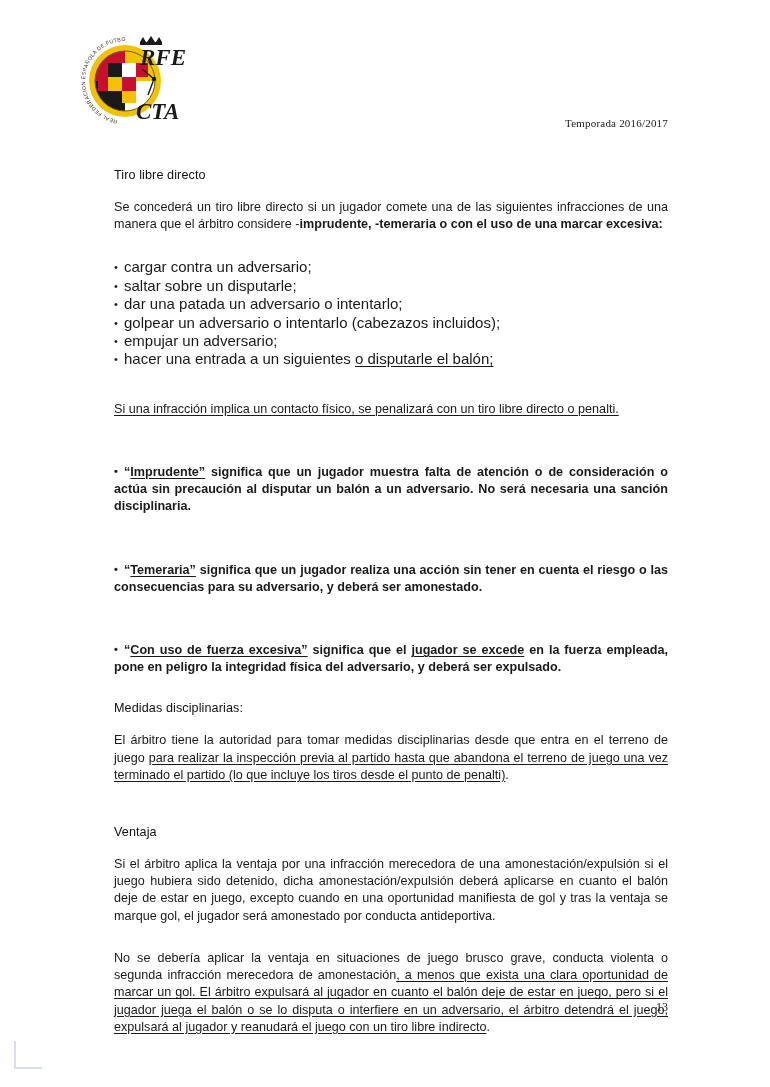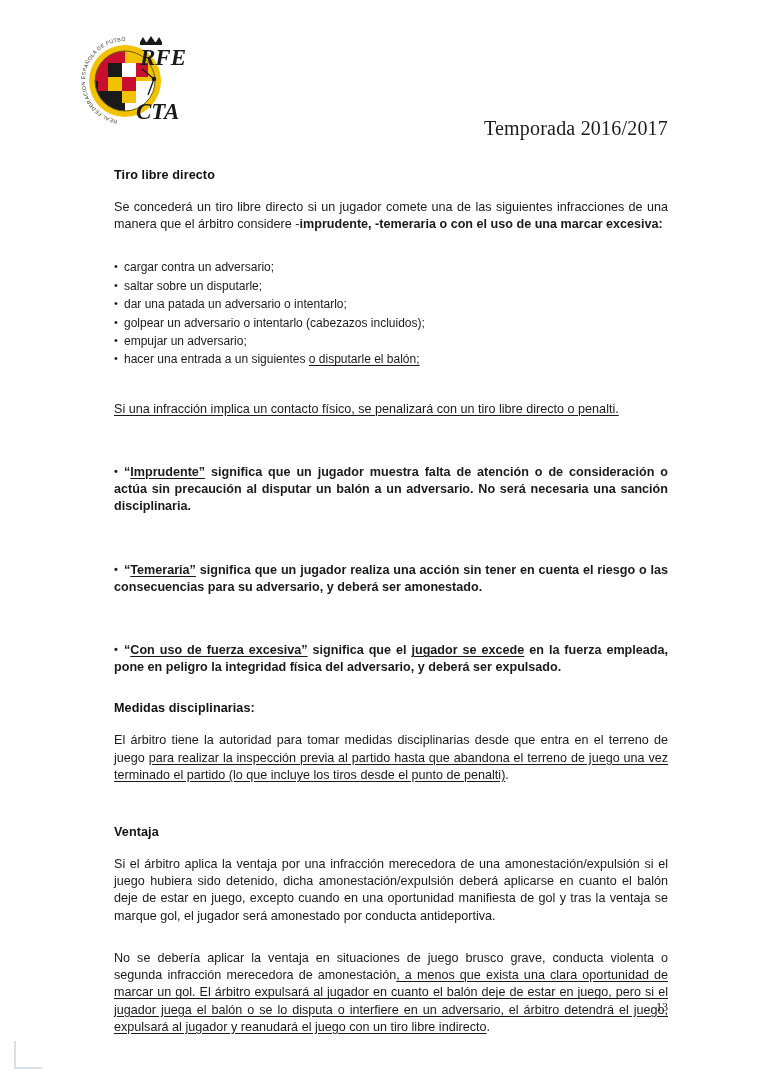--- a/index.html
+++ b/index.html
@@ -28,36 +28,36 @@
   }
   .logo-svg { display: block; width: 108px; height: 92px; }
 
   .season {
     position: absolute;
     left: 0;
     top: 117px;
     width: 668px;
     text-align: right;
     font-family: "Liberation Serif", serif;
-    font-size: 20px;
+    font-size: 11px;
     letter-spacing: 0.2px;
     color: #1b1b1b;
   }
 
   
   .content {
     position: absolute;
     left: 114px;
     top: 168px;
     width: 554px;
   }
 
   h2.sec-title {
     font-size: 12.6px;
-    font-weight: bold;
+    font-weight: normal;
     margin: 0 0 17px 0;
     letter-spacing: 0.1px;
     color: #111;
   }
 
   p.para {
     font-size: 12.6px;
     line-height: 17.2px;
     margin: 0 0 15px 0;
     text-align: justify;
@@ -66,21 +66,21 @@
   }
   p.para.bold { font-weight: bold; margin-top: 20px; }
   p.last-line-left { text-align-last: left; }
 
   ul.bullets {
     list-style: none;
     margin: 0 0 14px 0;
     padding: 0;
   }
   ul.bullets li {
-    font-size: 12px;
+    font-size: 15px;
     line-height: 17.4px;
     color: #1a1a1a;
     white-space: nowrap;
   }
   ul.bullets li::before {
     content: "\2022";
     display: inline-block;
     width: 10px;
     font-size: 11px;
     vertical-align: 1px;

